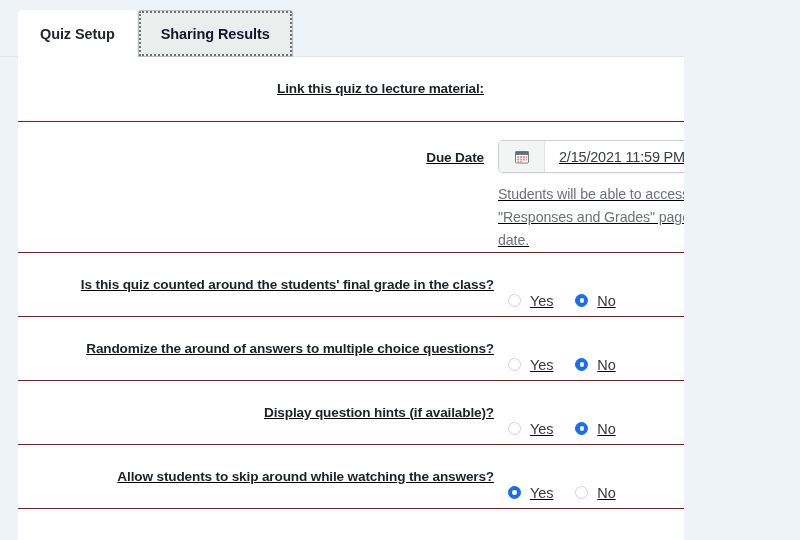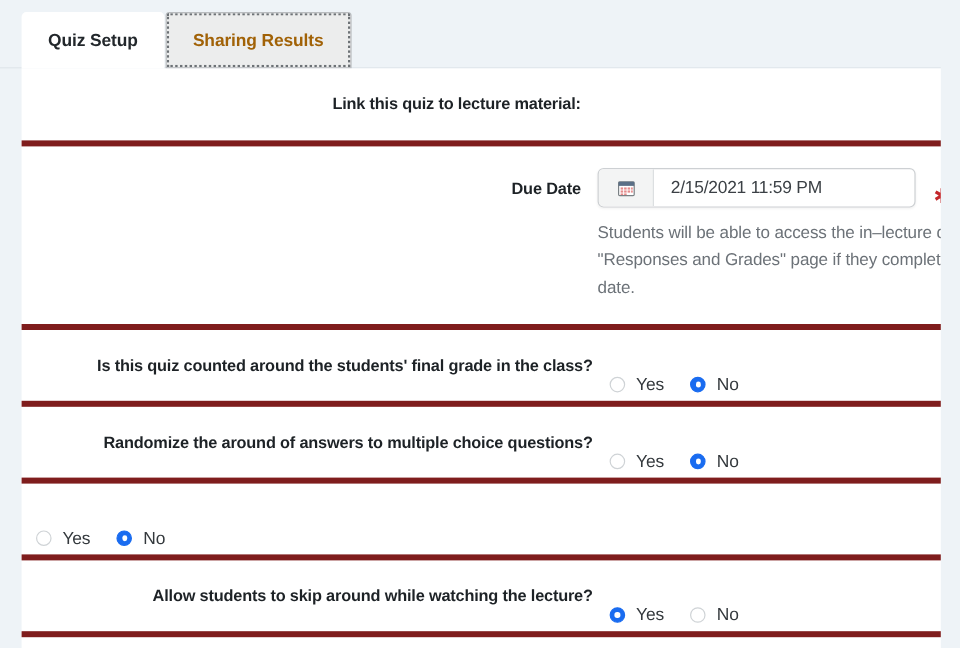--- a/index.html
+++ b/index.html
@@ -10,21 +10,21 @@
     width: 800px;
     height: 540px;
     overflow: hidden;
     background: #eef3f7;
     font-family: "Liberation Sans", sans-serif;
     -webkit-font-smoothing: antialiased;
   }
 
   .page {
     position: relative;
-    width: 784px;
+    width: 684px;
     height: 540px;
     background: #eef3f7;
     overflow: hidden;
   }
 
   
   .tabstrip {
     position: absolute;
     left: 0;
     top: 0;
@@ -57,21 +57,21 @@
     cursor: pointer;
   }
   .tab-inactive {
     background: #ffffff;
     color: #22272b;
     border-top-left-radius: 4px;
     border-top-right-radius: 4px;
   }
   .tab-active {
     background: #eceded;
-    color: #a16207;
+    color: #0f172a;
     border: 1px solid #b9bcbf;
     border-bottom: 1px solid #b9bcbf;
     outline: 2px dotted #6d7276;
     outline-offset: -3px;
     border-top-left-radius: 3px;
     border-top-right-radius: 3px;
     margin-left: 1px;
   }
 
   
@@ -83,22 +83,23 @@
     height: 483px;
     background: #ffffff;
     box-sizing: border-box;
   }
 
   .row {
     position: relative;
     display: flex;
     align-items: flex-start;
     box-sizing: border-box;
-    border-bottom: 5px solid #7f1d1d;
+    border-bottom: 1px solid #7f1d1d;
     padding: 0 0 0 12px;
+    text-decoration: underline;
   }
 
   .row-label {
     text-align: right;
     font-size: 13.6px;
     font-weight: bold;
     color: #1d2226;
     letter-spacing: -0.15px;
     line-height: 1.3;
     padding-right: 14px;
@@ -134,21 +135,20 @@
     font-size: 14.5px;
     color: #474c50;
     white-space: nowrap;
     overflow: hidden;
     cursor: pointer;
   }
 
   
   .row-date {
     padding-top: 18px;
-    padding-bottom: 18px;
   }
   .row-date .row-label {
     width: 468px;
     padding-top: 9px;
   }
 
   .date-wrap {
     display: flex;
     align-items: flex-end;
   }
@@ -335,36 +335,37 @@
           </div>
           <div class="radio-opt">
             <span class="radio-dot checked"></span>
             <span class="radio-label">No</span>
           </div>
         </div>
       </div>
     </div>
 
     <div class="row row-q">
+      <div class="row-label">Display question hints (if available)?</div>
       <div class="row-field">
         <div class="radio-group">
           <div class="radio-opt">
             <span class="radio-dot"></span>
             <span class="radio-label">Yes</span>
           </div>
           <div class="radio-opt">
             <span class="radio-dot checked"></span>
             <span class="radio-label">No</span>
           </div>
         </div>
       </div>
     </div>
 
     <div class="row row-q">
-      <div class="row-label">Allow students to skip around while watching the lecture?</div>
+      <div class="row-label">Allow students to skip around while watching the answers?</div>
       <div class="row-field">
         <div class="radio-group">
           <div class="radio-opt">
             <span class="radio-dot checked"></span>
             <span class="radio-label">Yes</span>
           </div>
           <div class="radio-opt">
             <span class="radio-dot"></span>
             <span class="radio-label">No</span>
           </div>

